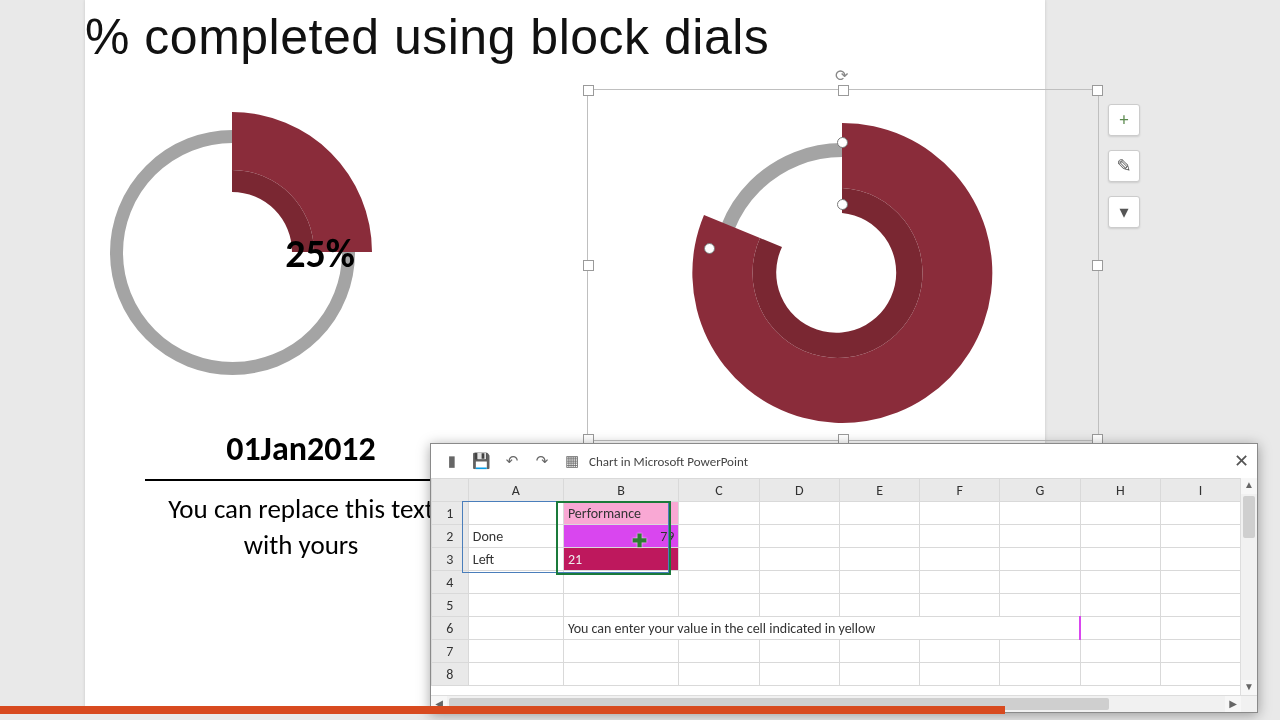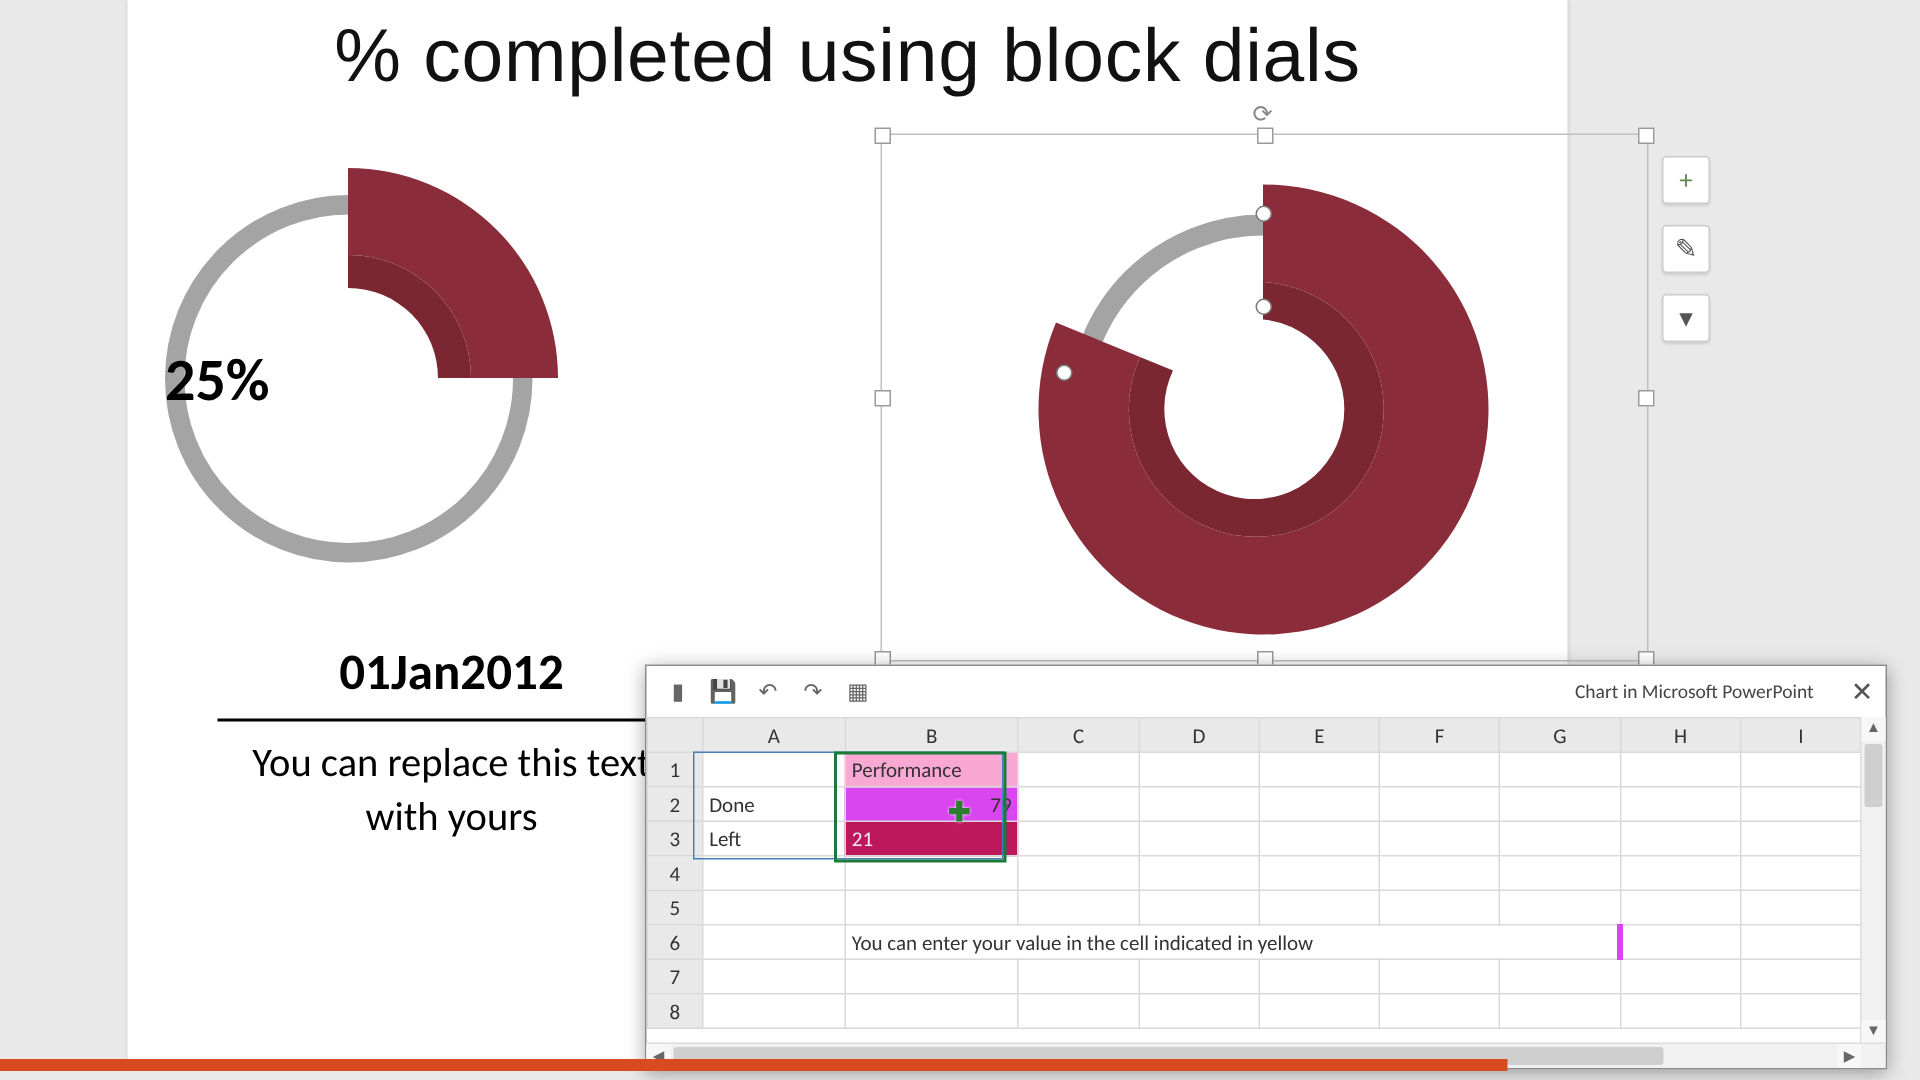--- a/index.html
+++ b/index.html
@@ -1,22 +1,22 @@
 <!DOCTYPE html>
 <html><head>
 <meta charset="utf-8">
 <style>
   html,body{margin:0;padding:0;width:1280px;height:720px;background:#e9e9e9;font-family:Calibri,Arial,sans-serif;overflow:hidden}
   .slide{position:absolute;left:85px;top:0;width:960px;height:710px;background:#fff;box-shadow:0 0 3px rgba(0,0,0,.15)}
-  .title{position:absolute;left:0;right:0;top:8px;text-align:center;font-size:50px;font-weight:400;color:#111;font-family:"Arial Narrow","Segoe UI",sans-serif;letter-spacing:.5px}
+  .title{position:absolute;left:0;right:0;top:8px;text-align:left;font-size:50px;font-weight:400;color:#111;font-family:"Arial Narrow","Segoe UI",sans-serif;letter-spacing:.5px}
 
   
   .dial{position:absolute;width:245px;height:245px}
   .dial .ring{position:absolute;left:0;top:0;width:100%;height:100%;border-radius:50%;border:13px solid #a4a4a4;box-sizing:border-box}
-  .dial .pct{position:absolute;left:0;right:0;top:50%;transform:translateY(-50%);text-align:left;font-size:40px;font-weight:900;color:#000}
+  .dial .pct{position:absolute;left:0;right:0;top:50%;transform:translateY(-50%);text-align:right;font-size:40px;font-weight:900;color:#000}
   .dial svg{position:absolute;left:-18px;top:-18px;width:281px;height:281px;overflow:visible}
   .wedge{fill:#8a2c3a}
   .wedge-inner{fill:#7a2732}
   .d1{left:25px;top:130px}
   .d2{left:320px;top:135px;width:260px;height:260px}
   .d3{left:627px;top:143px;width:260px;height:260px}
   .d2 .ring,.d3 .ring{border-width:14px}
   .d2 .pct,.d3 .pct{font-size:42px}
   .d2 svg,.d3 svg{left:-20px;top:-20px;width:300px;height:300px}
 
@@ -35,21 +35,21 @@
 
   .flybtn{position:absolute;width:30px;height:30px;background:#fff;border:1px solid #ccc;border-radius:3px;box-shadow:0 1px 2px rgba(0,0,0,.12);text-align:center;line-height:30px;color:#555;font-size:18px}
   .flybtn.plus{left:1108px;top:104px;color:#5c8a4f}
   .flybtn.brush{left:1108px;top:150px}
   .flybtn.filter{left:1108px;top:196px}
 
   
   .xl{position:absolute;left:430px;top:443px;width:826px;height:268px;background:#fff;border:1px solid #8a8a8a;box-shadow:0 2px 12px rgba(0,0,0,.35)}
   .xl .tb{height:34px;border-bottom:1px solid #d5d5d5;display:flex;align-items:center;padding:0 8px;font-size:13px;color:#444}
   .xl .tb .tool{width:26px;height:26px;display:flex;align-items:center;justify-content:center;color:#666;font-size:15px;margin-right:4px}
-  .xl .tb .ttl{flex:1;text-align:right;padding-right:40px}
+  .xl .tb .ttl{flex:1;text-align:left;padding-right:40px}
   .xl .tb .close{position:absolute;right:8px;top:6px;font-size:18px;color:#555;font-weight:300}
   .xl .grid-wrap{position:absolute;left:0;top:34px;right:16px;bottom:16px;overflow:hidden}
   .xl table{border-collapse:collapse;font-size:14px;color:#333;table-layout:fixed}
   .xl th,.xl td{border:1px solid #d9d9d9;height:22px;padding:0 4px;font-weight:400;background:#fff}
   .xl .colh{background:#e9e9e9;text-align:center;width:78px}
   .xl .rowh{background:#e9e9e9;text-align:center;width:30px}
   .xl .corner{background:#e9e9e9;width:30px}
   .xl td.a{width:92px}
   .xl td.b{width:110px}
   .xl .b1{background:#f9a8d4}
@@ -203,21 +203,21 @@
             <td></td>
             <td></td>
             <td></td>
             <td></td>
             <td></td>
             <td></td>
           </tr>
       <tr>
             <th class="rowh">6</th>
             <td class="a"></td>
-            <td class="b" colspan="6" style="text-align:left;border-right:4px solid #d946ef">You can enter your value in the cell indicated in yellow</td>
+            <td class="b" colspan="6" style="text-align:left;border-right:2px solid #d946ef">You can enter your value in the cell indicated in yellow</td>
             <td></td>
             <td></td>
           </tr>
       <tr>
             <th class="rowh">7</th>
             <td class="a"></td>
             <td class="b"></td>
             <td></td>
             <td></td>
             <td></td>

